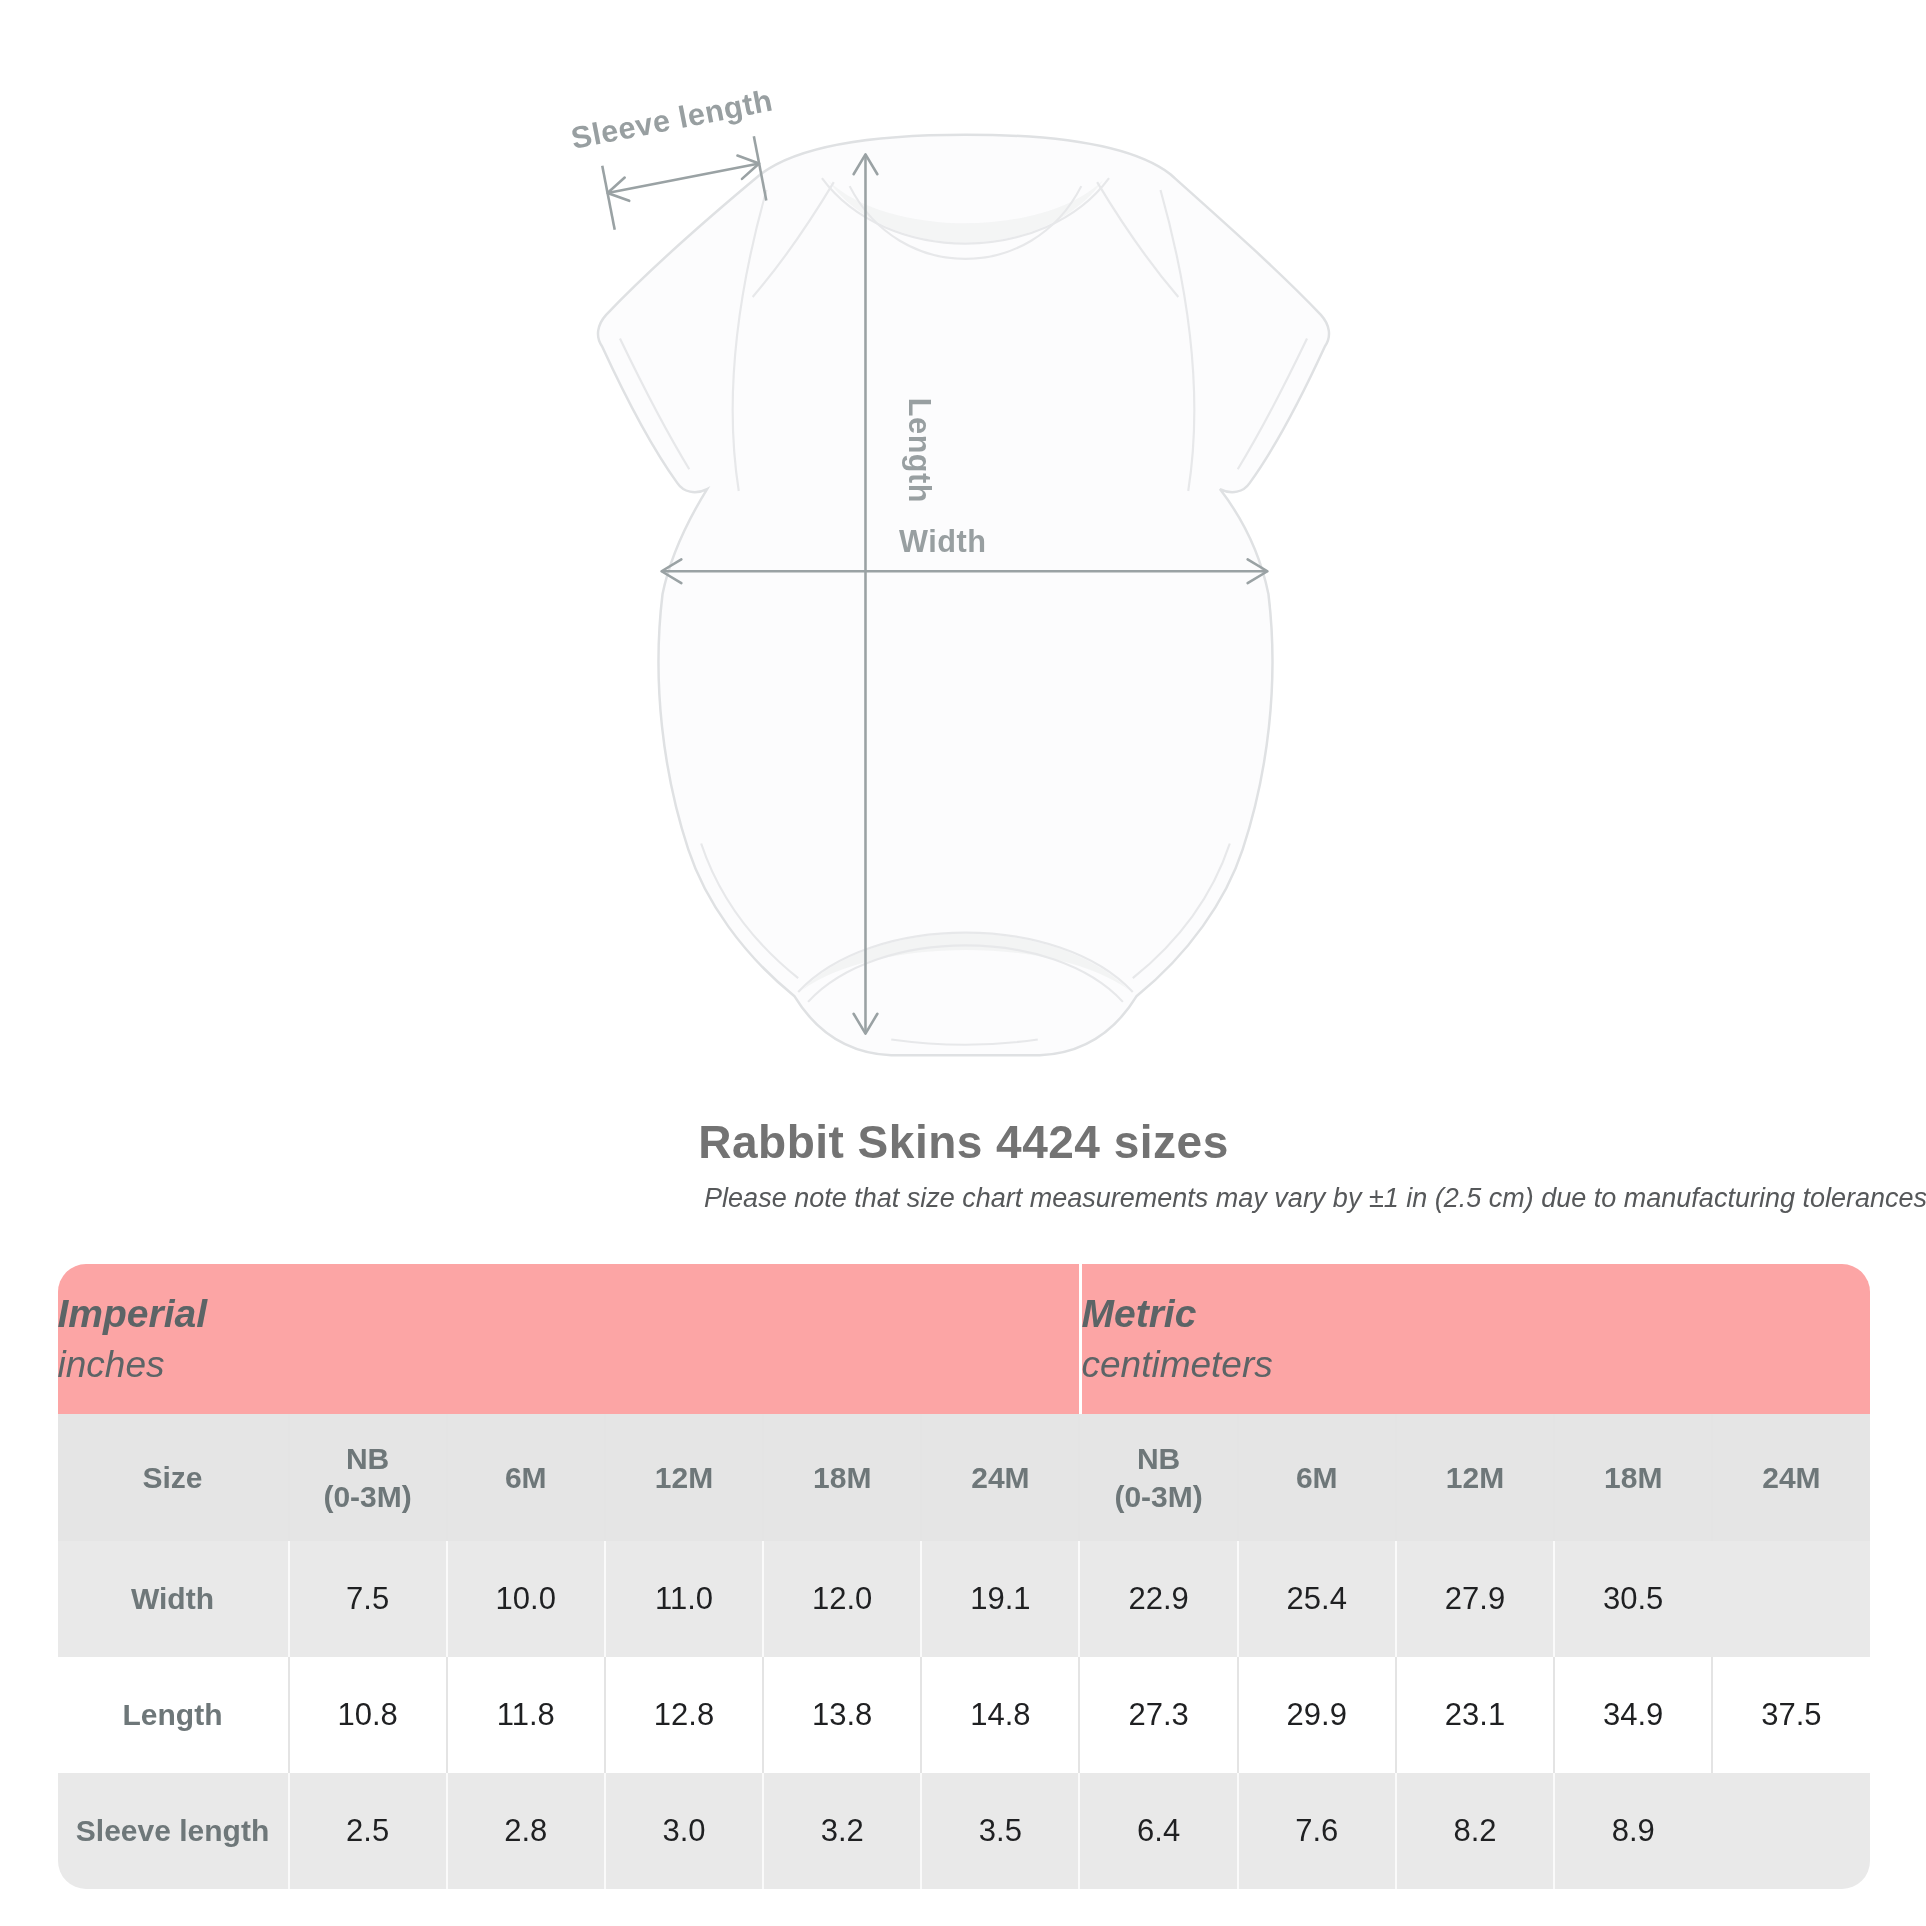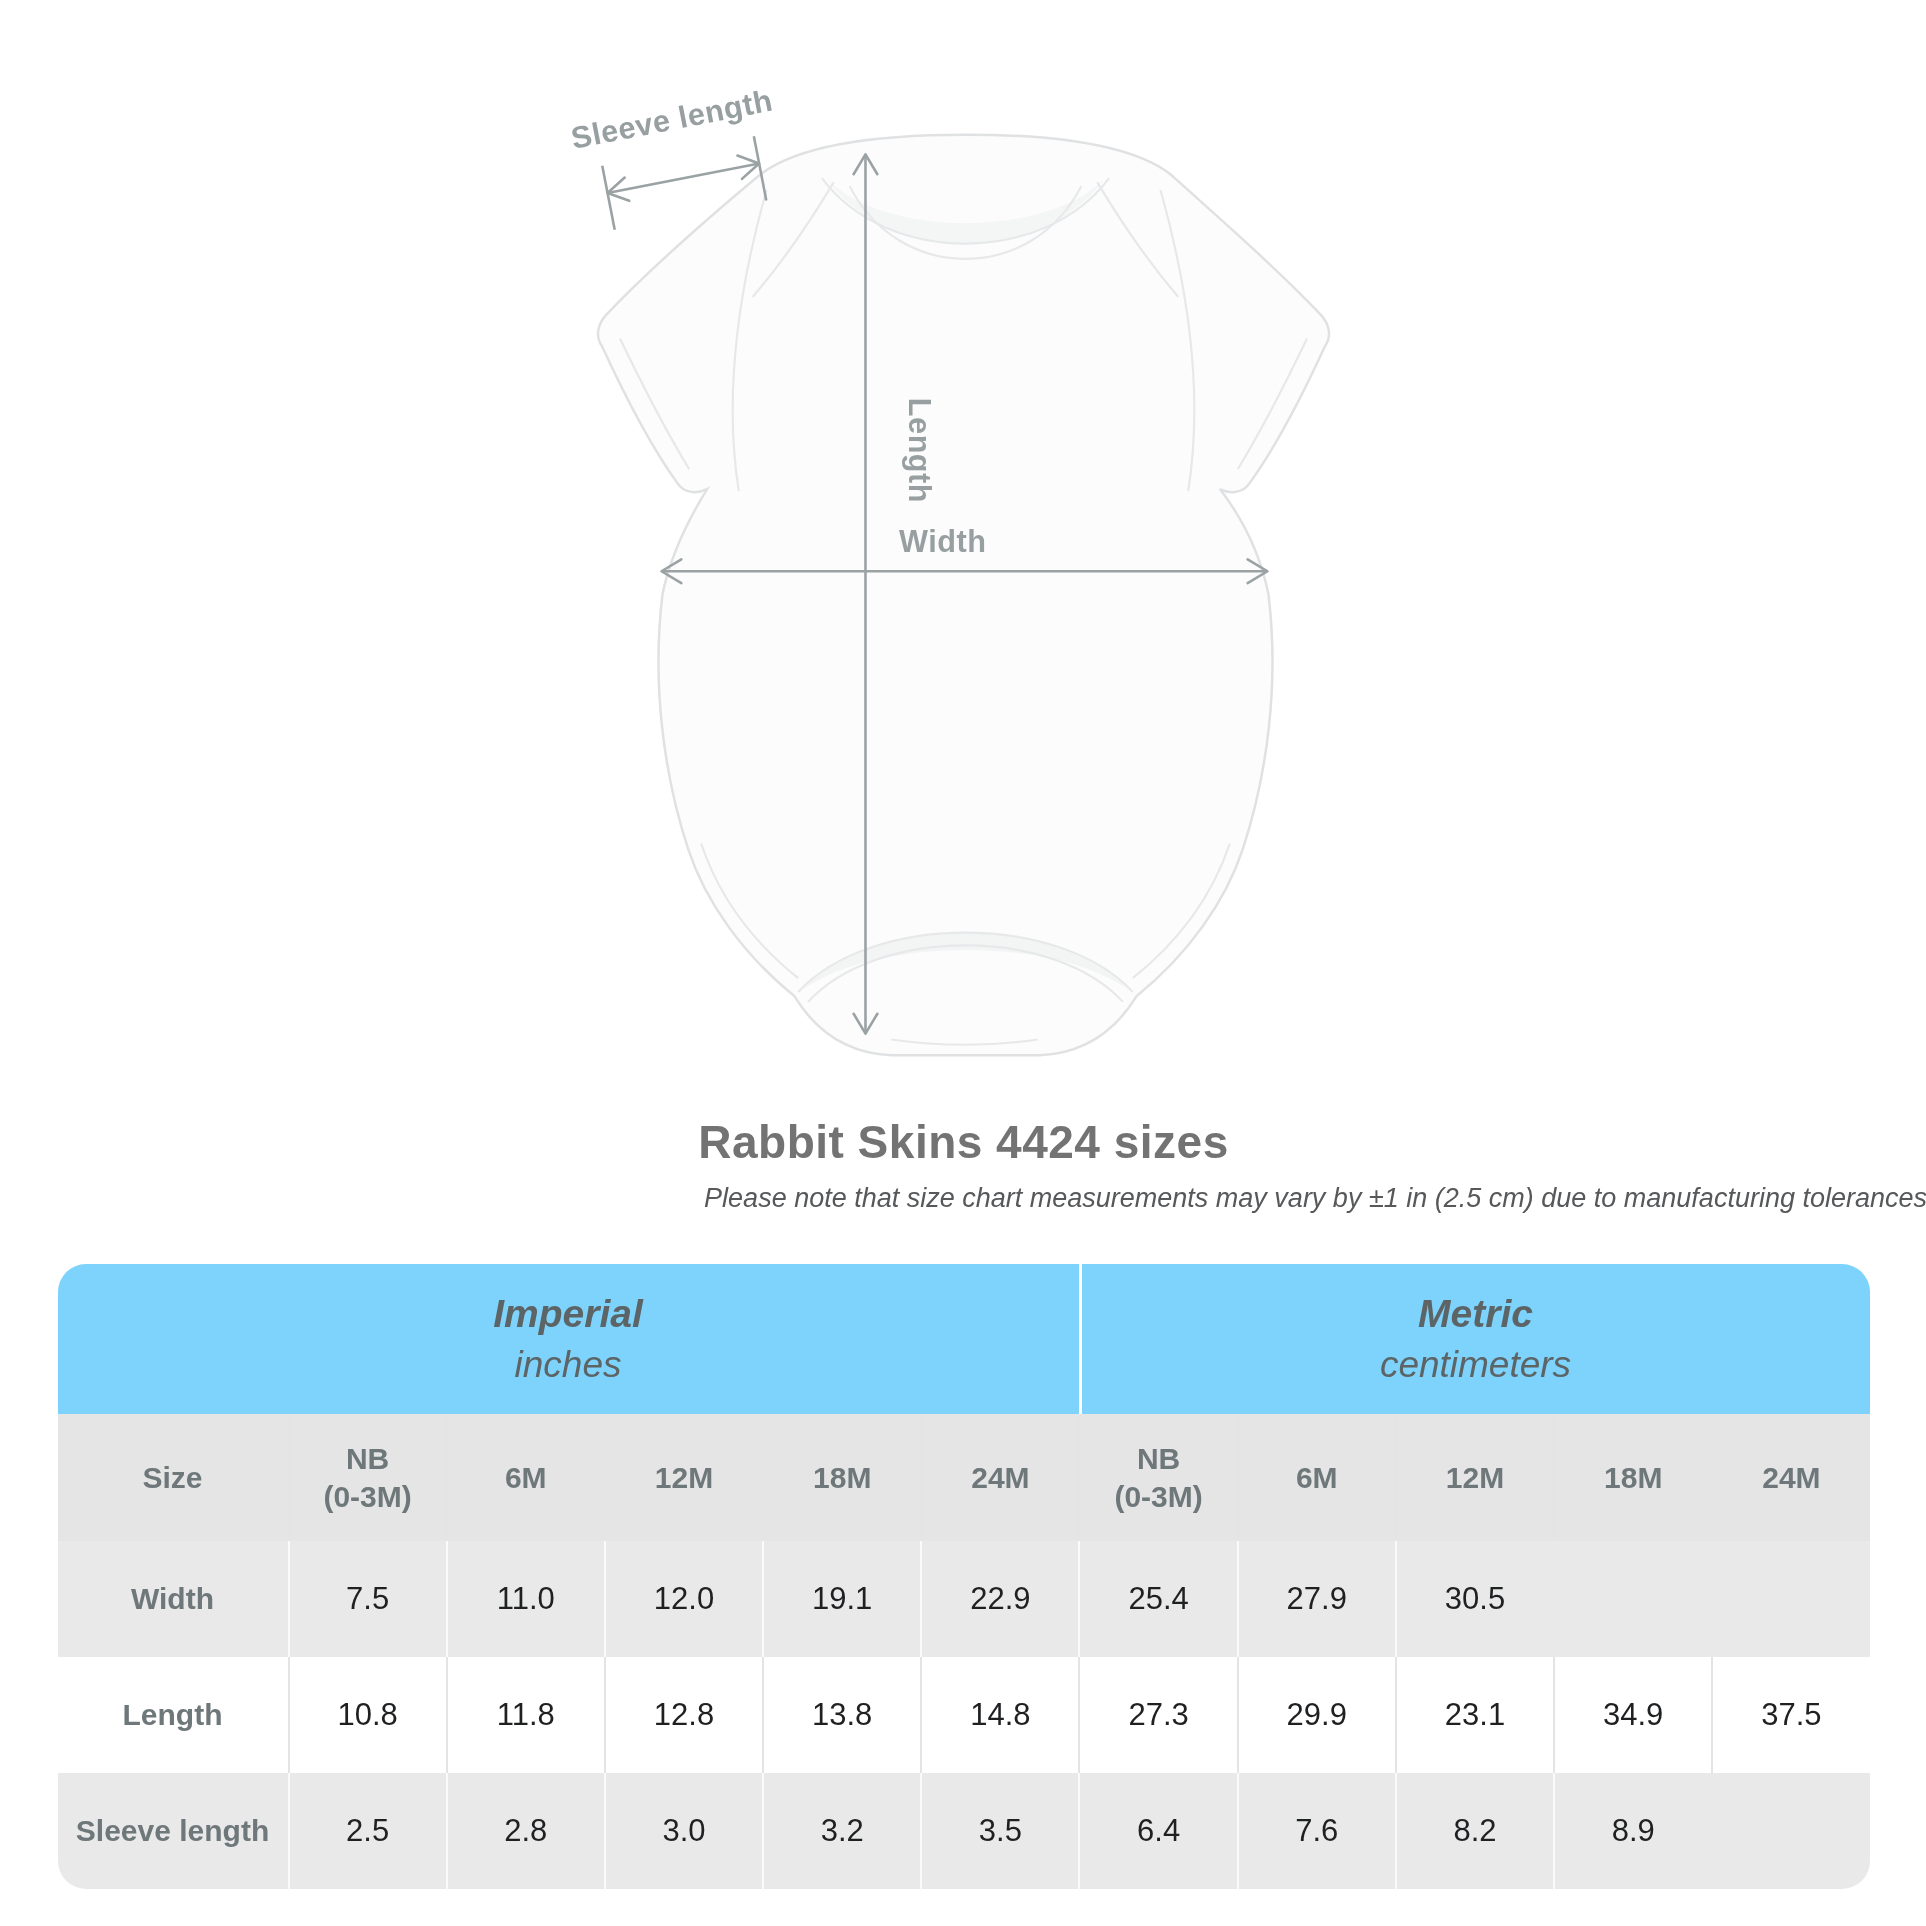--- a/index.html
+++ b/index.html
@@ -63,24 +63,23 @@
   .trow {
     display: grid;
     grid-template-columns: 230px repeat(10, 1fr);
   }
   .group-row {
     height: 150px;
     border-radius: 28px 28px 0 0;
     overflow: hidden;
   }
   .group-cell {
-    background: #7dd3fc;
+    background: #fca5a5;
     display: flex;
     flex-direction: column;
-    align-items: center;
     justify-content: center;
   }
   .group-cell.imperial { grid-column: 1 / 7; }
   .group-cell.metric   { grid-column: 7 / 12; border-left: 3px solid #ffffff; }
   .group-title {
     font-size: 39px;
     font-weight: bold;
     font-style: italic;
     color: #5c6466;
   }
@@ -258,20 +257,23 @@
     </div>
 
     <div class="trow data-row stripe">
       <div class="cell">
           <span class="row-label">Width</span>
         </div>
       <div class="cell">
           <span class="value">7.5</span>
         </div>
       <div class="cell">
+          <span class="value">10.0</span>
+        </div>
+      <div class="cell">
           <span class="value">11.0</span>
         </div>
       <div class="cell">
           <span class="value">12.0</span>
         </div>
       <div class="cell">
           <span class="value">19.1</span>
         </div>
       <div class="cell">
           <span class="value">22.9</span>

